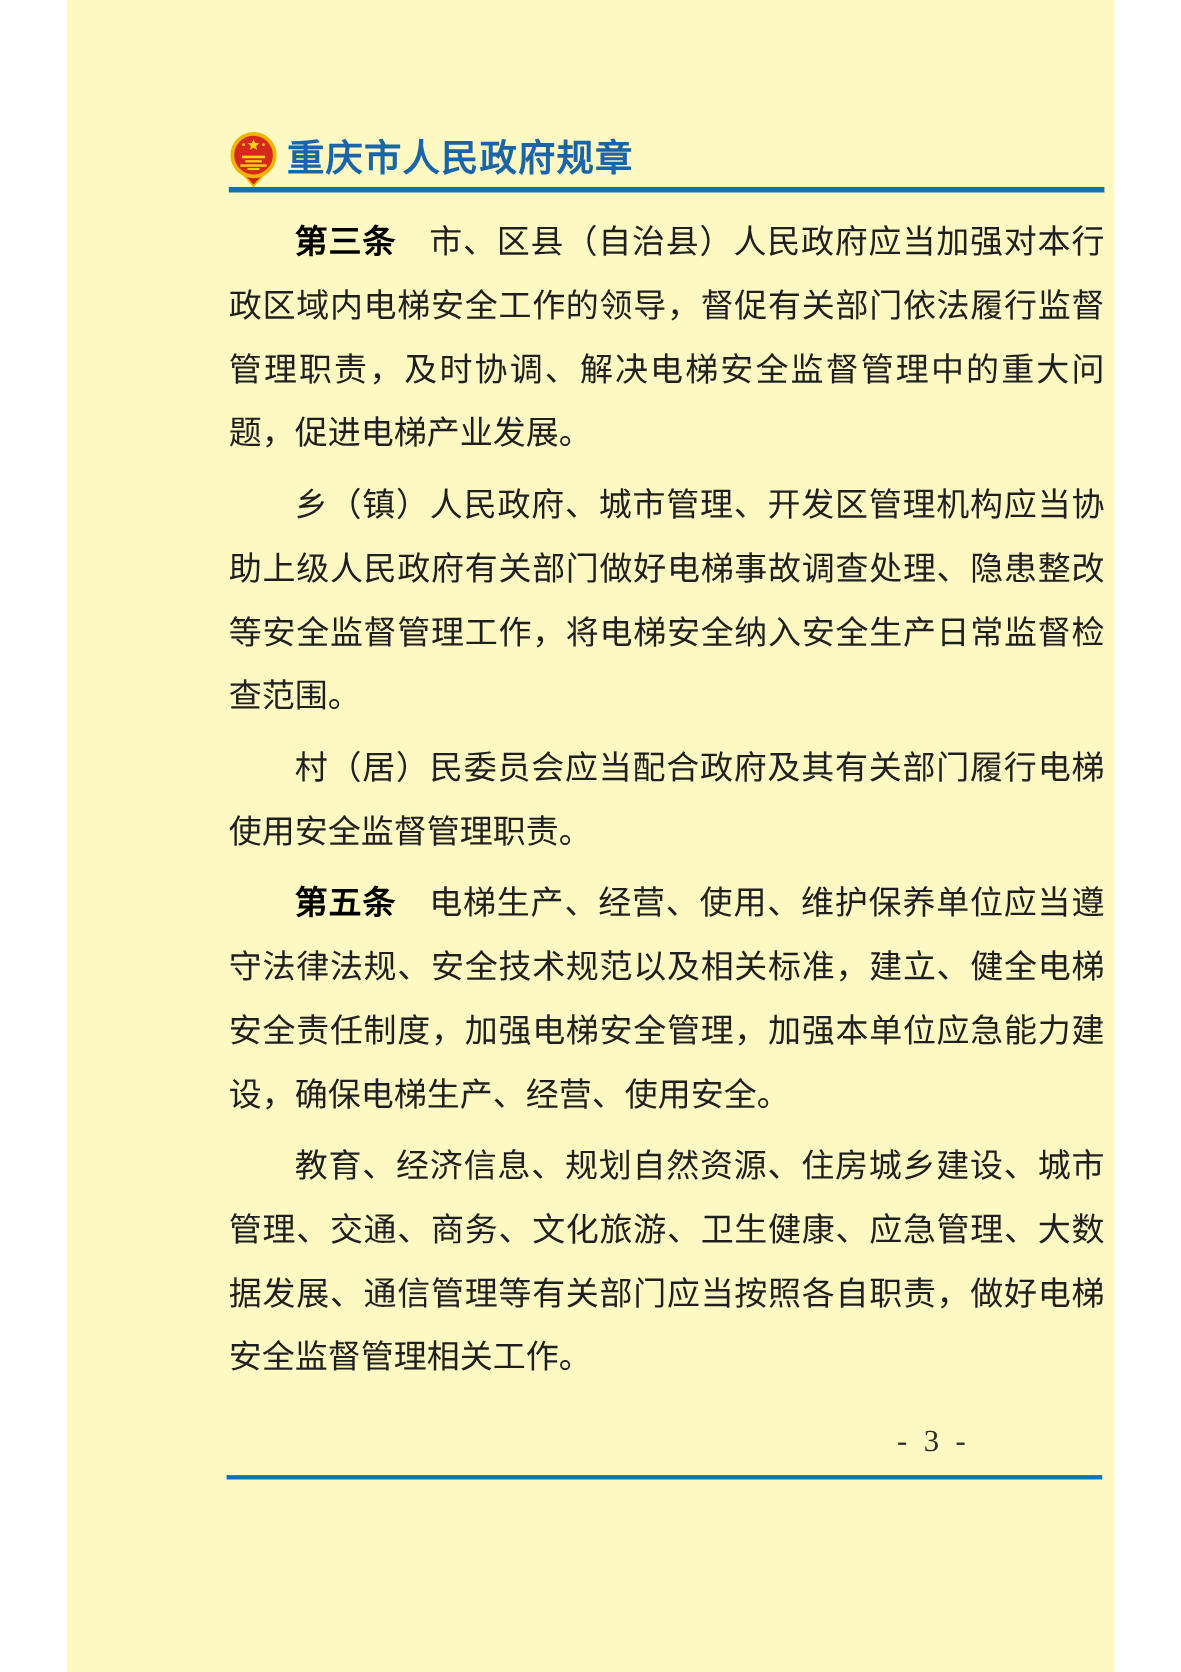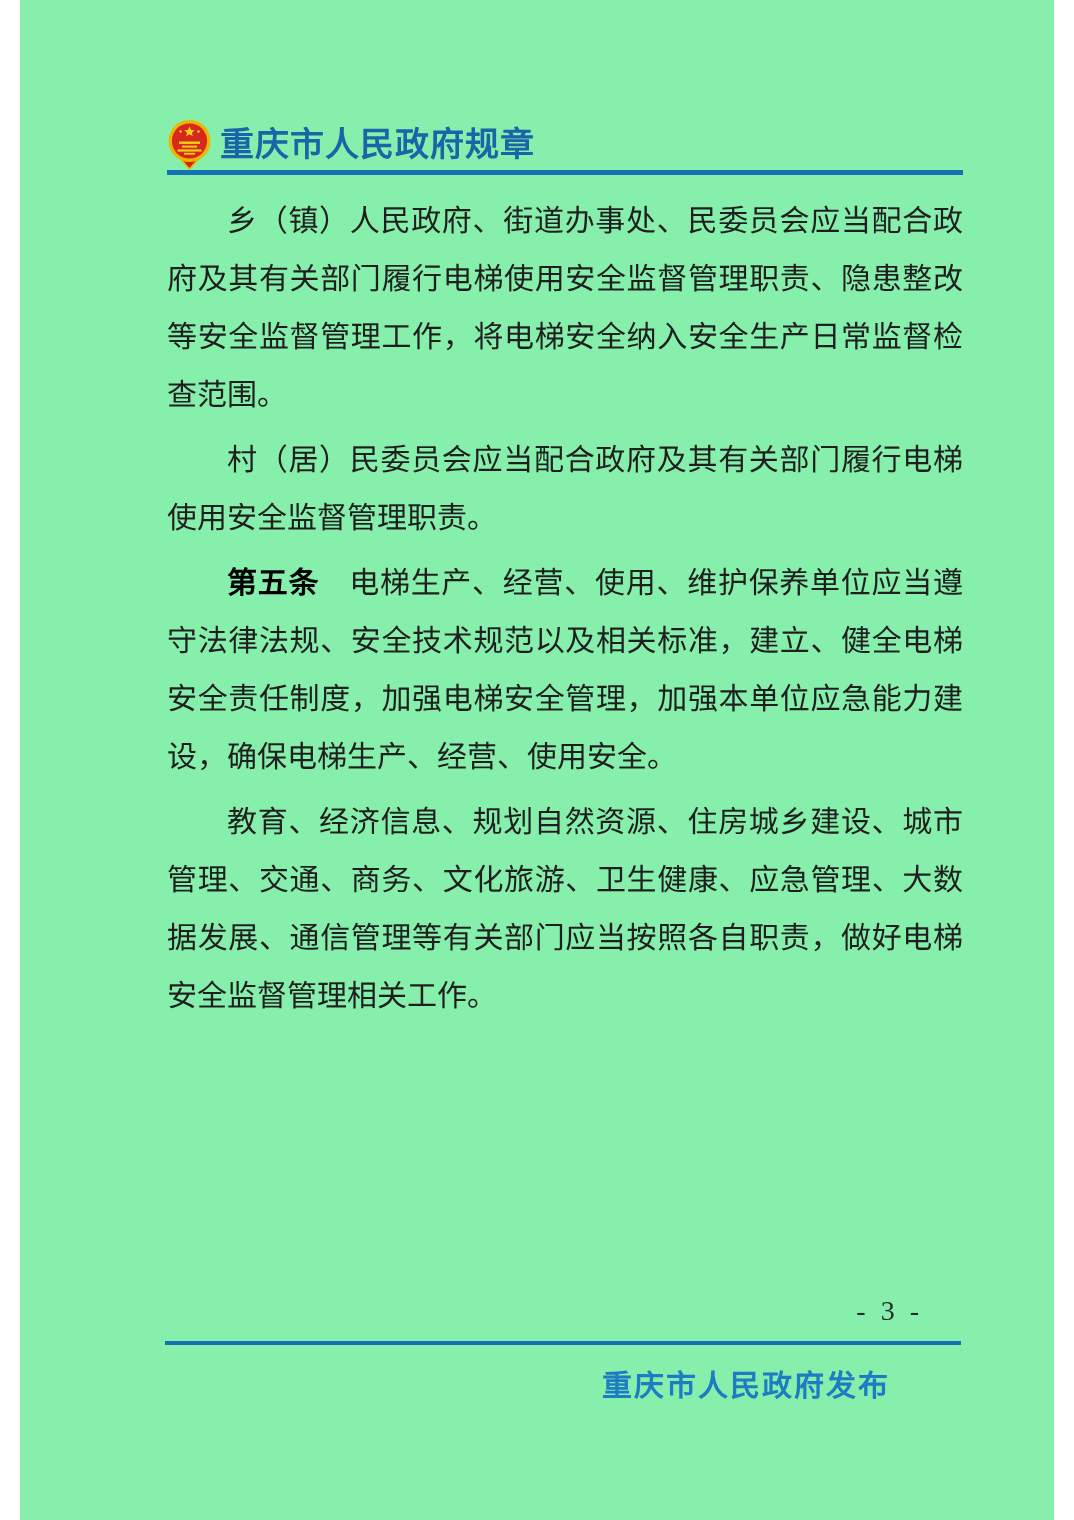--- a/index.html
+++ b/index.html
@@ -4,24 +4,24 @@
 <title>重庆市人民政府规章</title>
 <style>
   * { margin: 0; padding: 0; box-sizing: border-box; }
   html, body { background: #ffffff; }
   body {
     font-family: "Liberation Serif", "DejaVu Serif", serif;
     color: #1f1f1f;
   }
   .page {
     position: relative;
-    width: 1034px;
+    width: 952px;
     height: 1520px;
     margin: 0 auto;
-    background: #86efac;
+    background: #fef9c3;
     overflow: hidden;
   }
 
   
   .header {
     position: absolute;
     top: 119px;
     left: 147px;
     width: 796px;
     display: flex;
@@ -130,37 +130,39 @@
       <rect x="15" y="26.6" width="15" height="2" fill="#f7d214"></rect>
       <rect x="10.5" y="30.4" width="24" height="2.2" fill="#f7d214"></rect>
       <rect x="17" y="33.8" width="11" height="1.8" fill="#f7d214"></rect>
     </svg>
     <div class="header-title">重庆市人民政府规章</div>
   </div>
   <div class="rule-top"></div>
 
   <div class="content">
 
+    <p class="para">
+      <span class="article-label">第三条</span><span>市、区县（自治县）人民政府应当加强对本行政区域内电梯安全工作的领导，督促有关部门依法履行监督管理职责，及时协调、解决电梯安全监督管理中的重大问题，促进电梯产业发展。</span>
+    </p>
 
     <p class="para">
-      <span class="article-label"></span><span>乡（镇）人民政府、街道办事处、民委员会应当配合政府及其有关部门履行电梯使用安全监督管理职责、隐患整改等安全监督管理工作，将电梯安全纳入安全生产日常监督检查范围。</span>
+      <span class="article-label"></span><span>乡（镇）人民政府、城市管理、开发区管理机构应当协助上级人民政府有关部门做好电梯事故调查处理、隐患整改等安全监督管理工作，将电梯安全纳入安全生产日常监督检查范围。</span>
     </p>
 
     <p class="para">
       <span class="article-label"></span><span>村（居）民委员会应当配合政府及其有关部门履行电梯使用安全监督管理职责。</span>
     </p>
 
 
     <p class="para">
       <span class="article-label">第五条</span><span>电梯生产、经营、使用、维护保养单位应当遵守法律法规、安全技术规范以及相关标准，建立、健全电梯安全责任制度，加强电梯安全管理，加强本单位应急能力建设，确保电梯生产、经营、使用安全。</span>
     </p>
 
     <p class="para">
       <span class="article-label"></span><span>教育、经济信息、规划自然资源、住房城乡建设、城市管理、交通、商务、文化旅游、卫生健康、应急管理、大数据发展、通信管理等有关部门应当按照各自职责，做好电梯安全监督管理相关工作。</span>
     </p>
 
   </div>
 
   <div class="page-number">- 3 -</div>
   <div class="rule-bottom"></div>
-  <div class="publisher">重庆市人民政府发布</div>
 
 </div>
 
 </body></html>

